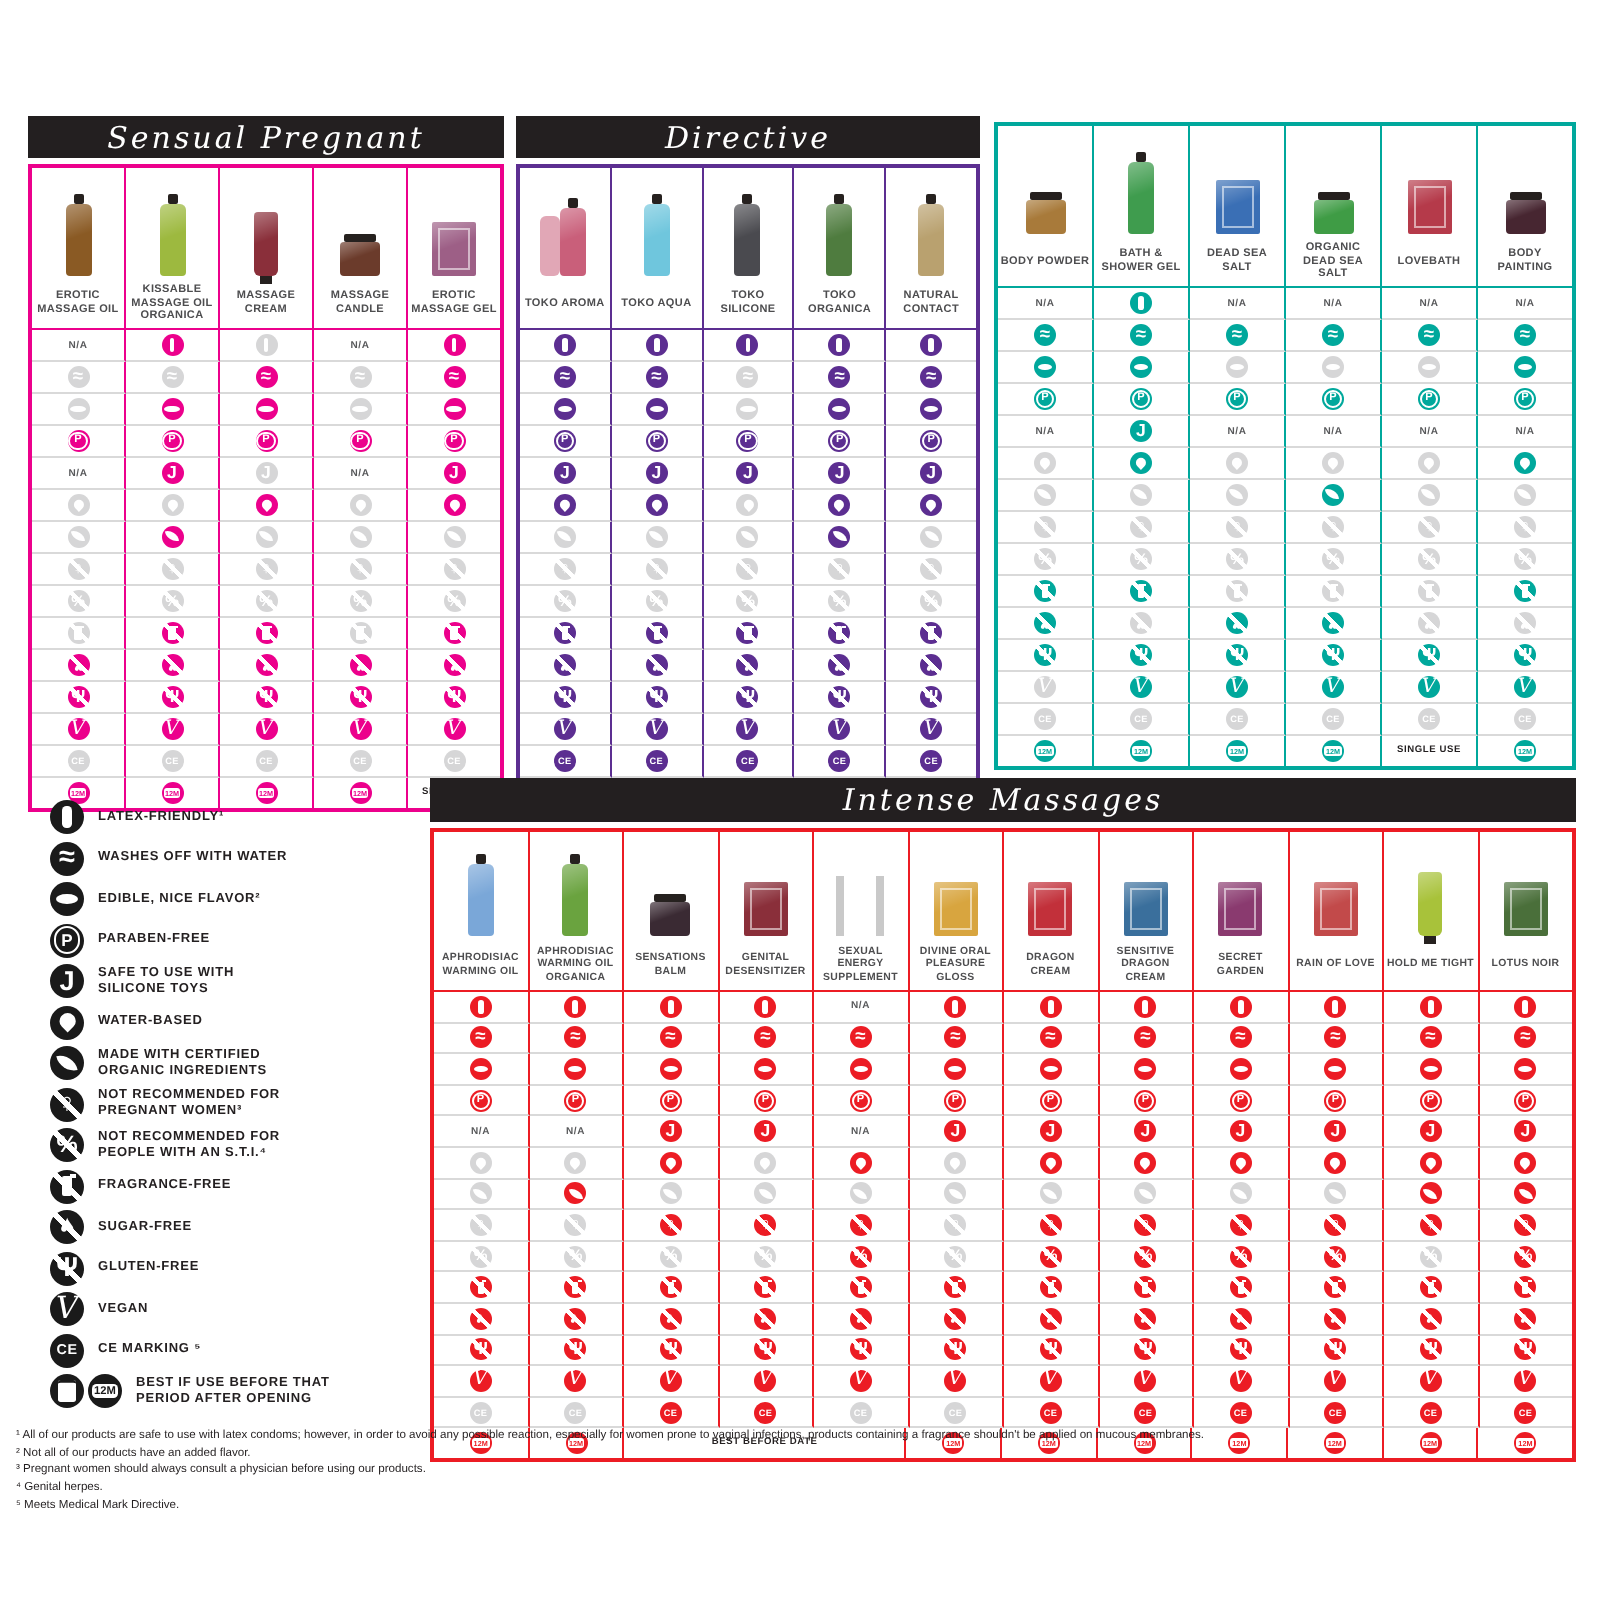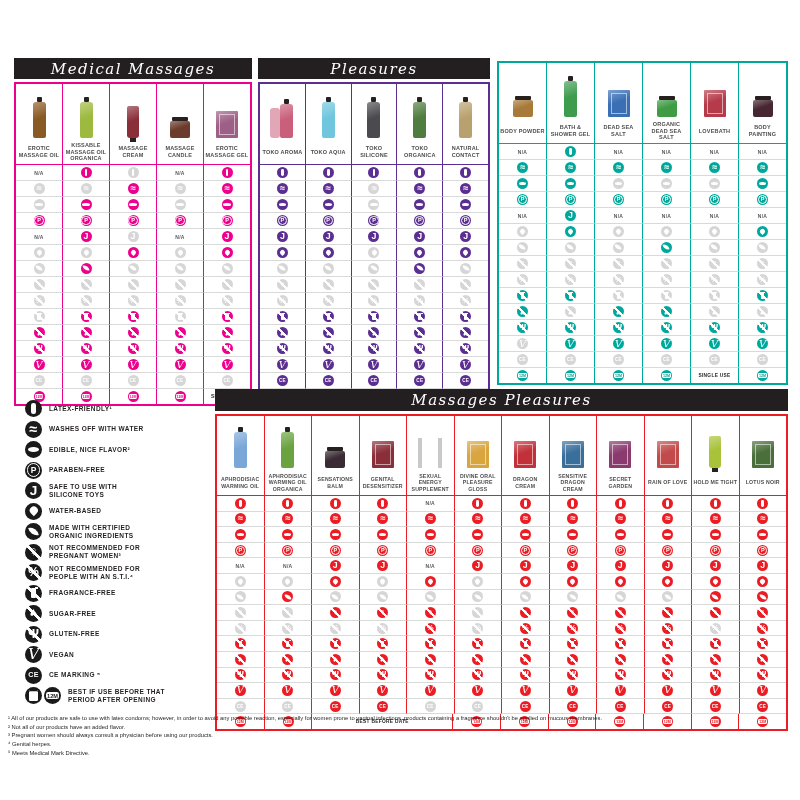--- a/index.html
+++ b/index.html
@@ -76,21 +76,21 @@
   .lg-label{font-size:6.5px;font-weight:bold;color:#231F20;letter-spacing:.4px;line-height:1.2;max-width:100px;text-transform:uppercase}
   .lg-icons{display:flex;gap:2px;flex:none}
 
   #footnotes{position:absolute;left:8px;top:715px;width:786px}
   #footnotes p{margin:0 0 1.5px 0;font-size:5.8px;line-height:1.25;color:#231F20}
 </style>
 </head>
 <body>
 
 <div class="section" id="sec-sm">
-  <div class="banner">Medical Massages</div>
+  <div class="banner">Sensual Pregnant</div>
   <div class="tbl">
       <div class="row prod-row">
         <div class="cell">
           <span class="pshape ps-bottle" style="--pc: #8a5a24;"></span>
         </div>
         <div class="cell">
           <span class="pshape ps-bottle" style="--pc: #9db93f;"></span>
         </div>
         <div class="cell">
           <span class="pshape ps-tube" style="--pc: #8a2f3a;"></span>
@@ -371,21 +371,21 @@
           <span class="ic ic-period" style="--c: #EC008C;"></span>
         </div>
         <div class="cell">
           <span class="sptxt">SINGLE USE</span>
         </div>
       </div>
     </div>
 </div>
 
 <div class="section" id="sec-lub">
-  <div class="banner">Pleasures</div>
+  <div class="banner">Directive</div>
   <div class="tbl">
       <div class="row prod-row">
         <div class="cell">
           <span class="pshape ps-group" style="--pc: #c95f7a;"></span>
         </div>
         <div class="cell">
           <span class="pshape ps-bottle" style="--pc: #6fc6dd;"></span>
         </div>
         <div class="cell">
           <span class="pshape ps-bottle" style="--pc: #4a4a4f;"></span>
@@ -1011,21 +1011,21 @@
           <span class="sptxt">SINGLE USE</span>
         </div>
         <div class="cell">
           <span class="ic ic-period" style="--c: #00A89C;"></span>
         </div>
       </div>
     </div>
 </div>
 
 <div class="section" id="sec-ip">
-  <div class="banner">Massages Pleasures</div>
+  <div class="banner">Intense Massages</div>
   <div class="tbl">
       <div class="row prod-row">
         <div class="cell">
           <span class="pshape ps-bottle" style="--pc: #7aa7d8;"></span>
         </div>
         <div class="cell">
           <span class="pshape ps-bottle" style="--pc: #6aa33f;"></span>
         </div>
         <div class="cell">
           <span class="pshape ps-jar" style="--pc: #3a2a33;"></span>

